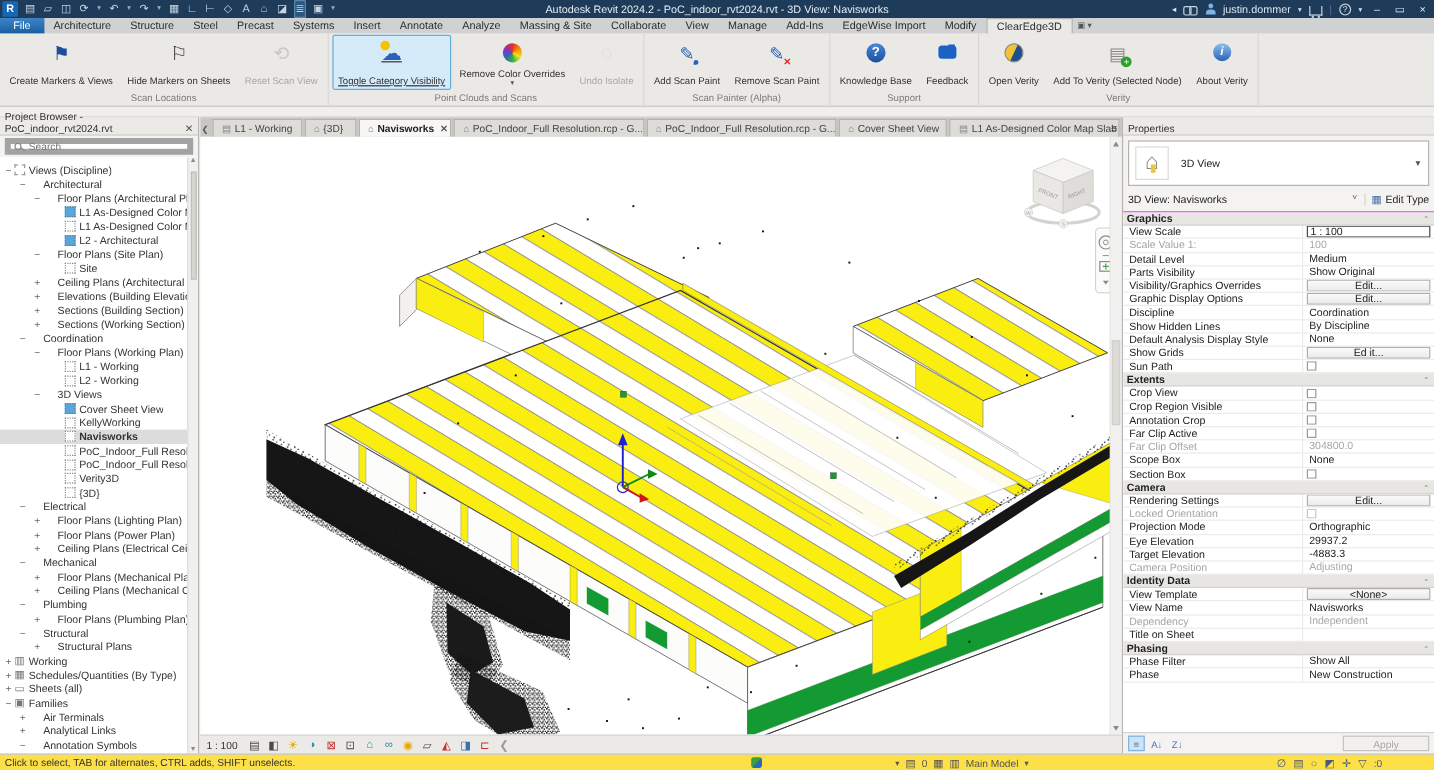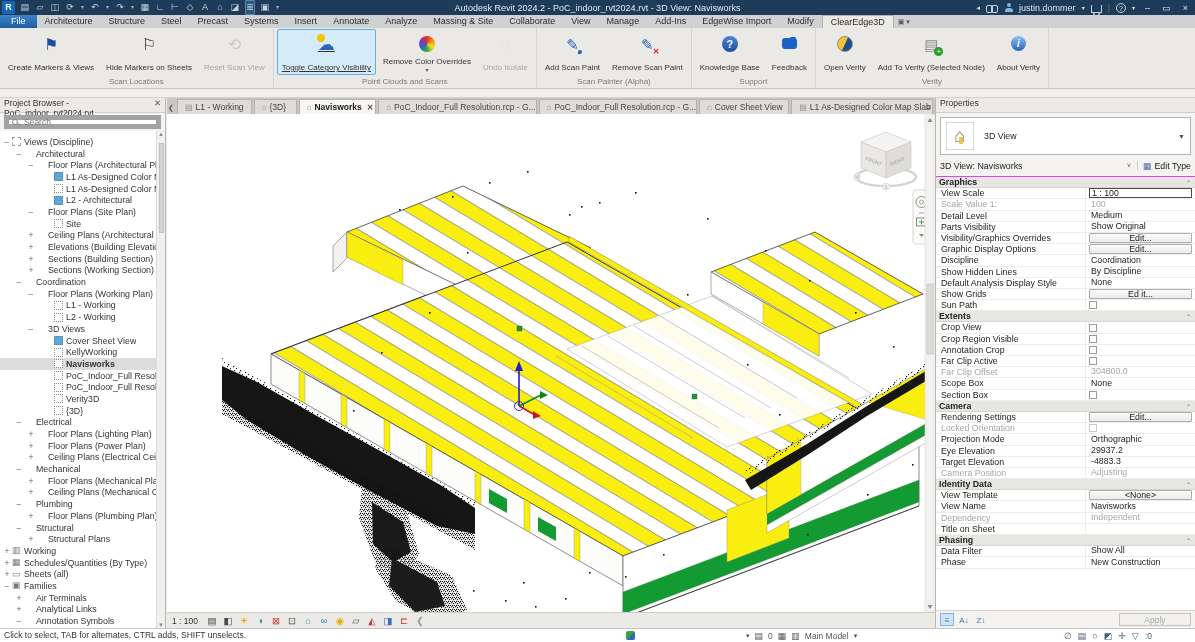--- a/index.html
+++ b/index.html
@@ -74,21 +74,21 @@
   .ic-addverity::after{content:"+";position:absolute;right:0;bottom:1px;width:9px;height:9px;line-height:9px;border-radius:50%;
     background:#2aa12a;color:#fff;font-size:8px;text-align:center;}
   .ic-about{width:15px;height:15px;border-radius:50%;background:linear-gradient(#8cc0ee,#2a62b8);align-self:center;margin:4px;
     display:flex;align-items:center;justify-content:center;}
   .ic-about::before{content:"i";color:#fff;font-weight:bold;font-style:italic;font-size:10px;}
   .gapstrip{position:absolute;top:90px;left:0;right:0;height:8px;background:#f0efed;border-bottom:1px solid #d5d3d0;}
 
   
   .browser{position:absolute;top:98px;left:0;width:166px;bottom:14px;background:#f4f3f2;border-right:1px solid #b9b7b4;
     display:flex;flex-direction:column;}
-  .phead{height:15px;background:#eceae7;border-bottom:1px solid #cfcdca;font-size:8.5px;display:flex;align-items:flex-start;
+  .phead{height:15px;background:#eceae7;border-bottom:1px solid #cfcdca;font-size:8.5px;display:flex;align-items:flex-end;
     padding:0 4px;color:#333;flex:0 0 15px;}
   .phead .x{margin-left:auto;color:#555;}
   .searchrow{flex:0 0 18px;display:flex;align-items:center;padding:2px 4px;}
   .searchbox{flex:1;height:14px;border:5px solid #a3a3a3;background:#fff;display:flex;align-items:center;padding:0 3px;gap:4px;}
   .mag{width:6px;height:6px;border:1.2px solid #8a8a8a;border-radius:50%;position:relative;flex:0 0 6px;}
   .mag::after{content:"";position:absolute;width:4px;height:1.2px;background:#8a8a8a;transform:rotate(45deg);right:-3.5px;bottom:-1px;}
   .searchbox input{border:none;outline:none;flex:1;min-width:0;font-size:8.5px;font-family:inherit;background:transparent;color:#333;}
   .tree{flex:1;background:#fff;overflow:hidden;position:relative;font-size:8.8px;padding-top:5px;}
   .titem{height:11.7px;display:flex;align-items:center;white-space:nowrap;color:#333;overflow:hidden;}
   .titem.sel{background:#dcdcdc;font-weight:bold;}
@@ -154,21 +154,21 @@
   .pv.edit{text-align:center;border:1px solid #b0aeab;background:linear-gradient(#fafafa,#ebebeb);height:10px;border-radius:1px;}
   .pv.chk{width:8px;height:8px;border:1px solid #9a9a9a;padding:0;background:#fff;}
   .pv.chk.dim{border-color:#c8c8c8;}
   .pfoot{flex:0 0 18px;display:flex;align-items:center;gap:3px;padding:0 4px;background:#f4f3f2;border-top:1px solid #d5d3d0;}
   .pfi{width:14px;height:13px;text-align:center;font-size:8px;color:#4a6fa5;line-height:13px;border:1px solid transparent;}
   .pfi.on{background:#cfe3f6;border-color:#7fb2dd;}
   .apply{margin-left:auto;width:72px;height:13px;border:1px solid #c5c3c0;background:#f1f0ef;color:#a8a8a8;
     text-align:center;line-height:12px;font-size:8.5px;}
 
   
-  .statusbar{position:absolute;left:0;right:0;bottom:0;height:14px;background:#ffffff;border-top:1px solid #c9c7c4;
+  .statusbar{position:absolute;left:0;right:0;bottom:0;height:14px;background:#fde047;border-top:1px solid #c9c7c4;
     font-size:8.5px;color:#333;}
   .sb-hint{position:absolute;left:4px;top:1px;}
   .sb-sync{position:absolute;left:626px;top:2px;width:9px;height:9px;border-radius:2px;
     background:linear-gradient(135deg,#3aa03a 50%,#2f63c4 50%);}
   .sb-right{position:absolute;left:746px;top:1px;display:flex;gap:5px;align-items:center;color:#555;}
   .sb-right .g7{font-size:7px;}
   .sb-filters{position:absolute;left:1064px;top:1px;display:flex;gap:6px;align-items:center;color:#4a5a78;}
   .sbt{font-size:9px;line-height:12px;}
 </style>
 </head>
@@ -971,21 +971,21 @@
           <div class="pname">Title on Sheet</div>
           <div class="pvalc">
             <span class="pv"></span>
           </div>
         </div>
         <div class="prow sec">
           <div class="pname">Phasing</div>
 
         </div>
         <div class="prow">
-          <div class="pname">Data Filter</div>
+          <div class="pname">Phase Filter</div>
           <div class="pvalc">
             <span class="pv">Show All</span>
           </div>
         </div>
         <div class="prow">
           <div class="pname">Phase</div>
           <div class="pvalc">
             <span class="pv">New Construction</span>
           </div>
         </div>

